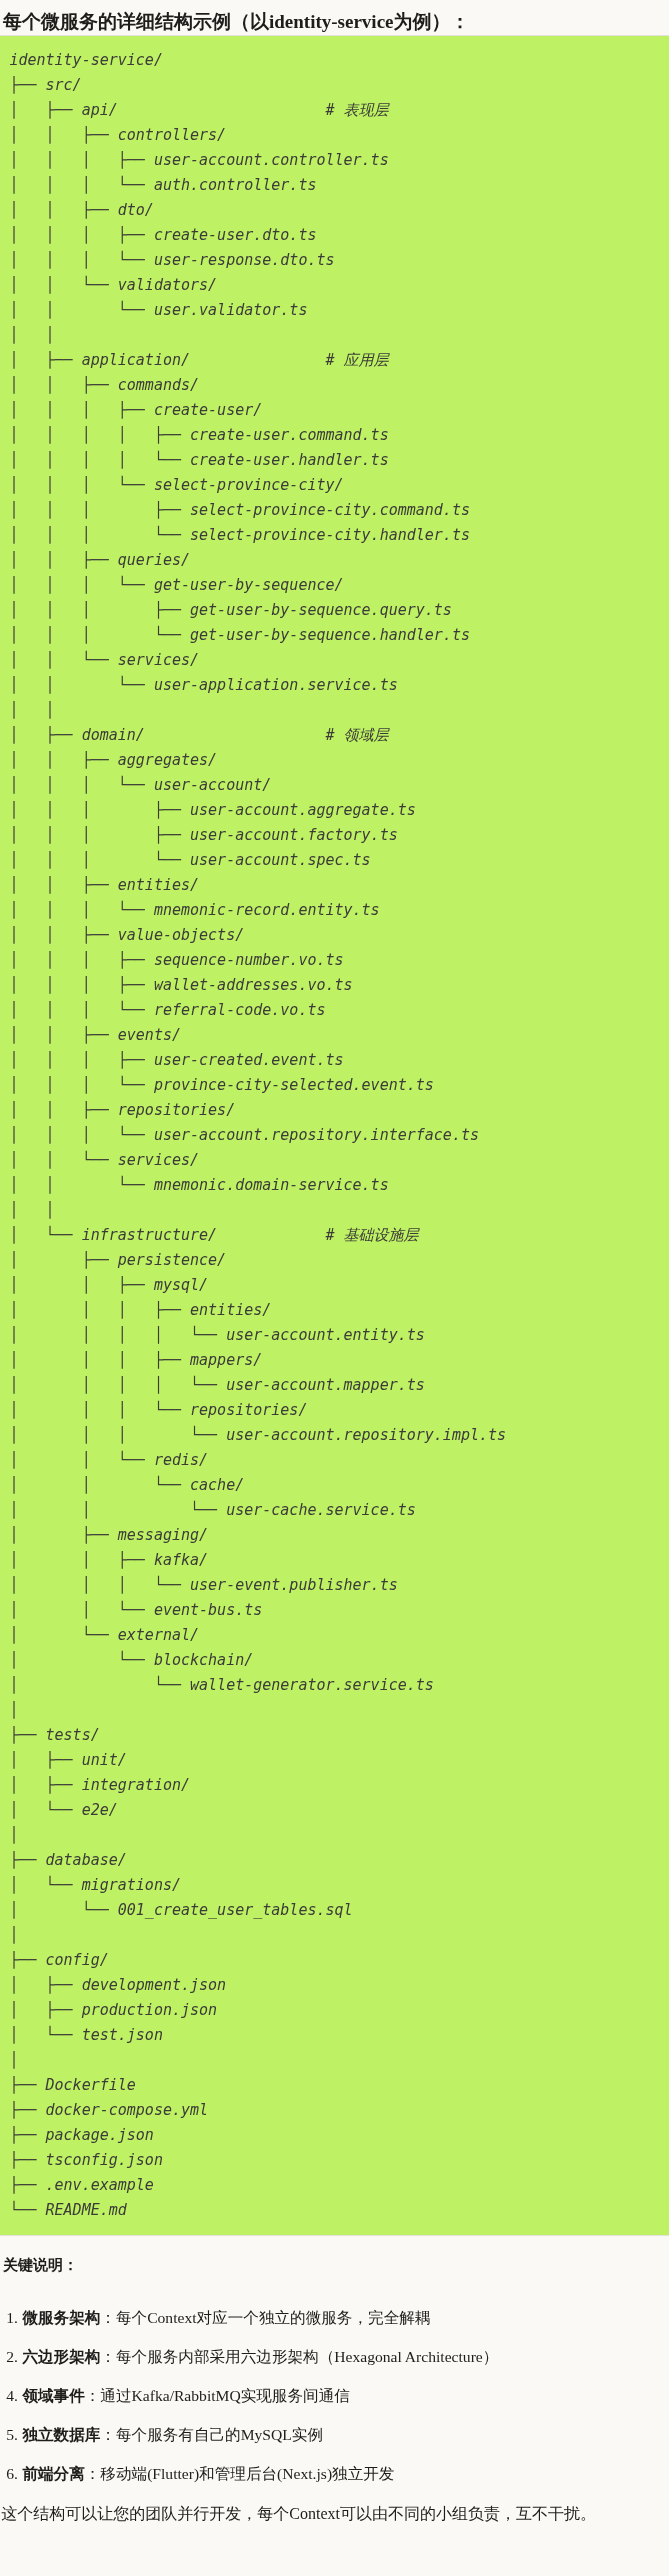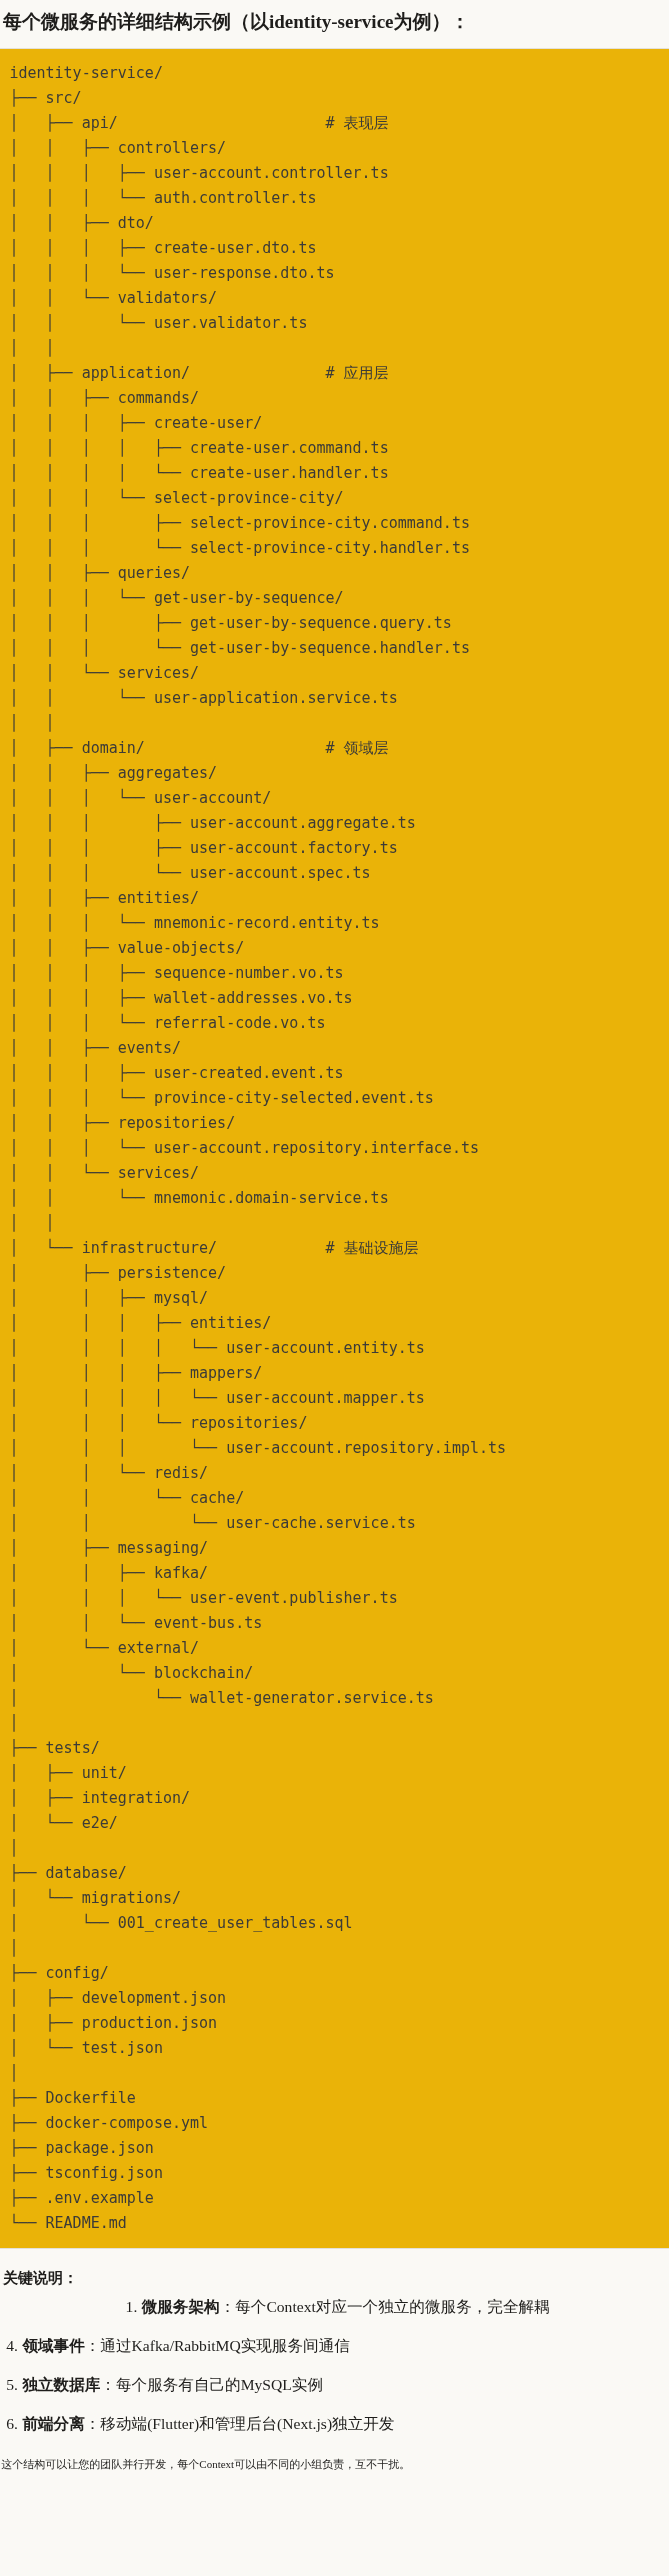--- a/index.html
+++ b/index.html
@@ -12,25 +12,25 @@
   .page { padding: 8.8px 0 16.3px 0; }
 
   .title {
     font-size: 19px;
     font-weight: bold;
     line-height: 26px;
     margin: 0 3px;
   }
 
   .codeblock {
-    margin-top: 13px;
     border-top: 0.6px solid #E3E1DA;
     border-bottom: 0.6px solid #E3E1DA;
-    background: #eab308;
+    background: #bef264;
     padding: 12px 9.4px;
+    font-style: italic;
   }
   .tree {
     margin: 0;
     font-family: "DejaVu Sans Mono", monospace;
     font-size: 15px;
     line-height: 25px;
     color: #3C3B38;
     white-space: pre;
   }
 
@@ -40,26 +40,26 @@
     line-height: 26px;
     margin: 16.3px 0 0 3.1px;
   }
 
   .notes-list { margin: 0; }
   .note-item {
     font-size: 15.6px;
     line-height: 24px;
     margin: 15px 0 0 6.3px;
   }
-  .note-item.first { margin-top: 4px; text-align: center; }
+  .note-item.first { margin-top: 28px; }
   .note-num { margin-right: 4.4px; }
   .note-term { font-weight: bold; }
 
   .summary {
-    font-size: 11px;
+    font-size: 16px;
     line-height: 24px;
     margin: 16.3px 1.3px 0 1.3px;
   }
 </style>
 </head>
 <body>
 
 <div class="page">
 
   <h1 class="title">每个微服务的详细结构示例（以identity-service为例）：</h1>
@@ -151,20 +151,21 @@
 ├── package.json
 ├── tsconfig.json
 ├── .env.example
 └── README.md</pre>
   </div>
 
   <h2 class="notes-heading">关键说明：</h2>
 
   <div class="notes-list">
     <div class="note-item first"><span class="note-num">1.</span><span class="note-term">微服务架构</span><span class="note-desc">：每个Context对应一个独立的微服务，完全解耦</span></div>
+    <div class="note-item"><span class="note-num">2.</span><span class="note-term">六边形架构</span><span class="note-desc">：每个服务内部采用六边形架构（Hexagonal Architecture）</span></div>
     <div class="note-item"><span class="note-num">4.</span><span class="note-term">领域事件</span><span class="note-desc">：通过Kafka/RabbitMQ实现服务间通信</span></div>
     <div class="note-item"><span class="note-num">5.</span><span class="note-term">独立数据库</span><span class="note-desc">：每个服务有自己的MySQL实例</span></div>
     <div class="note-item"><span class="note-num">6.</span><span class="note-term">前端分离</span><span class="note-desc">：移动端(Flutter)和管理后台(Next.js)独立开发</span></div>
   </div>
 
   <p class="summary">这个结构可以让您的团队并行开发，每个Context可以由不同的小组负责，互不干扰。</p>
 
 </div>
 
 

